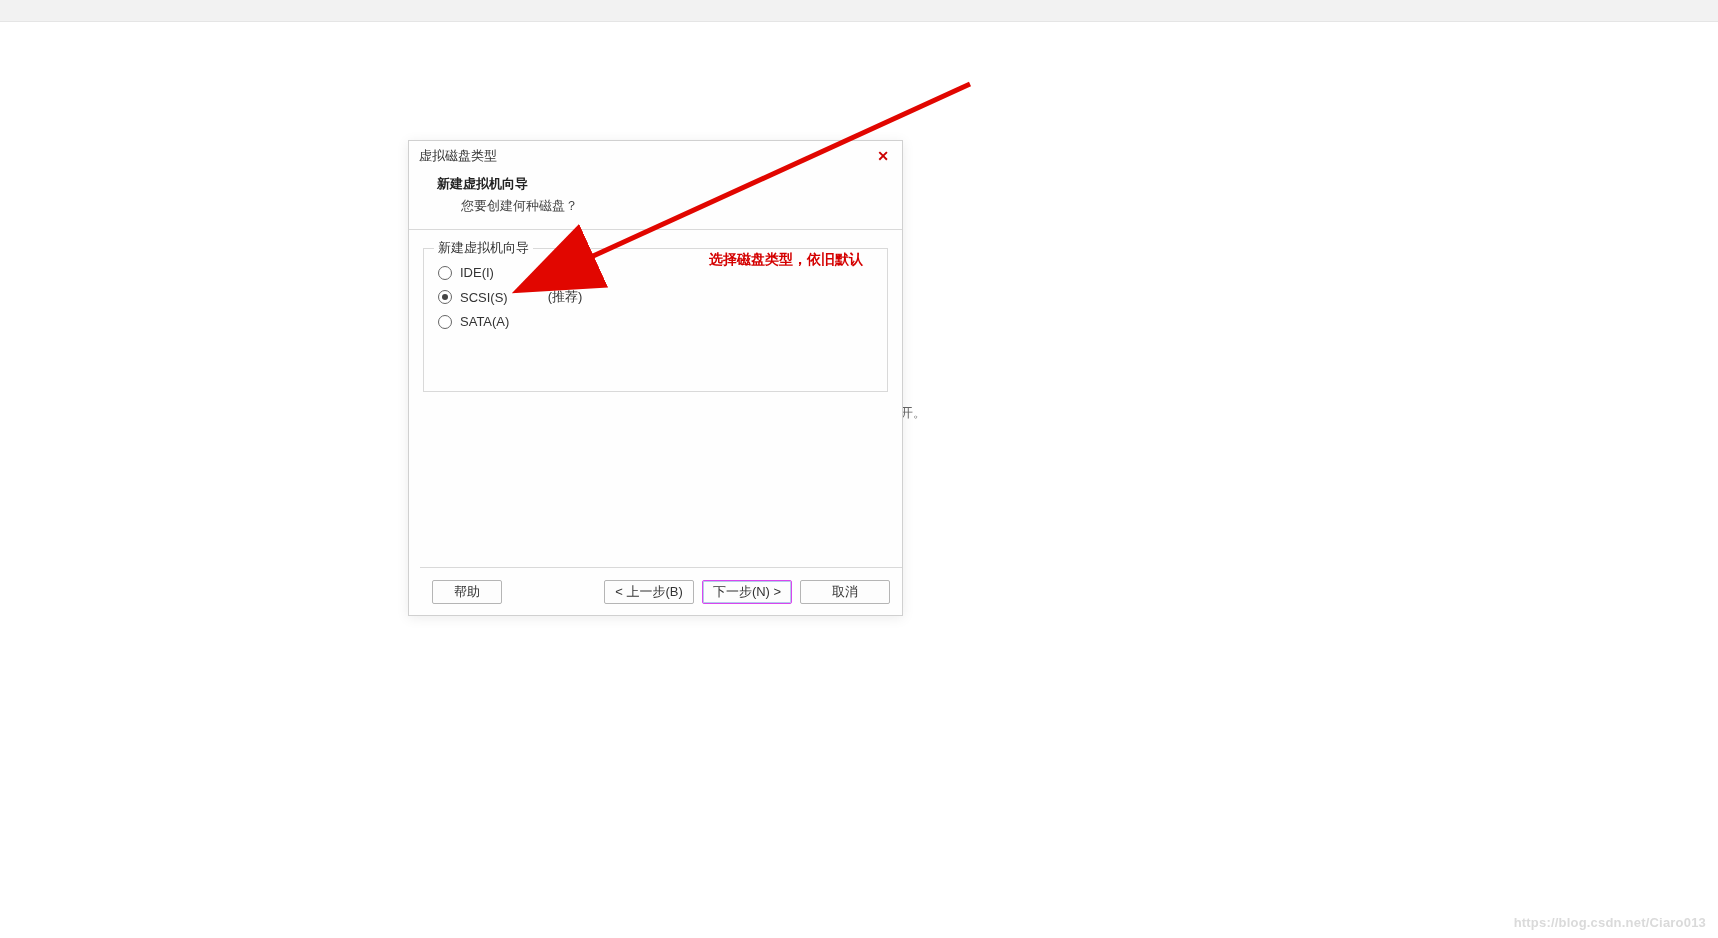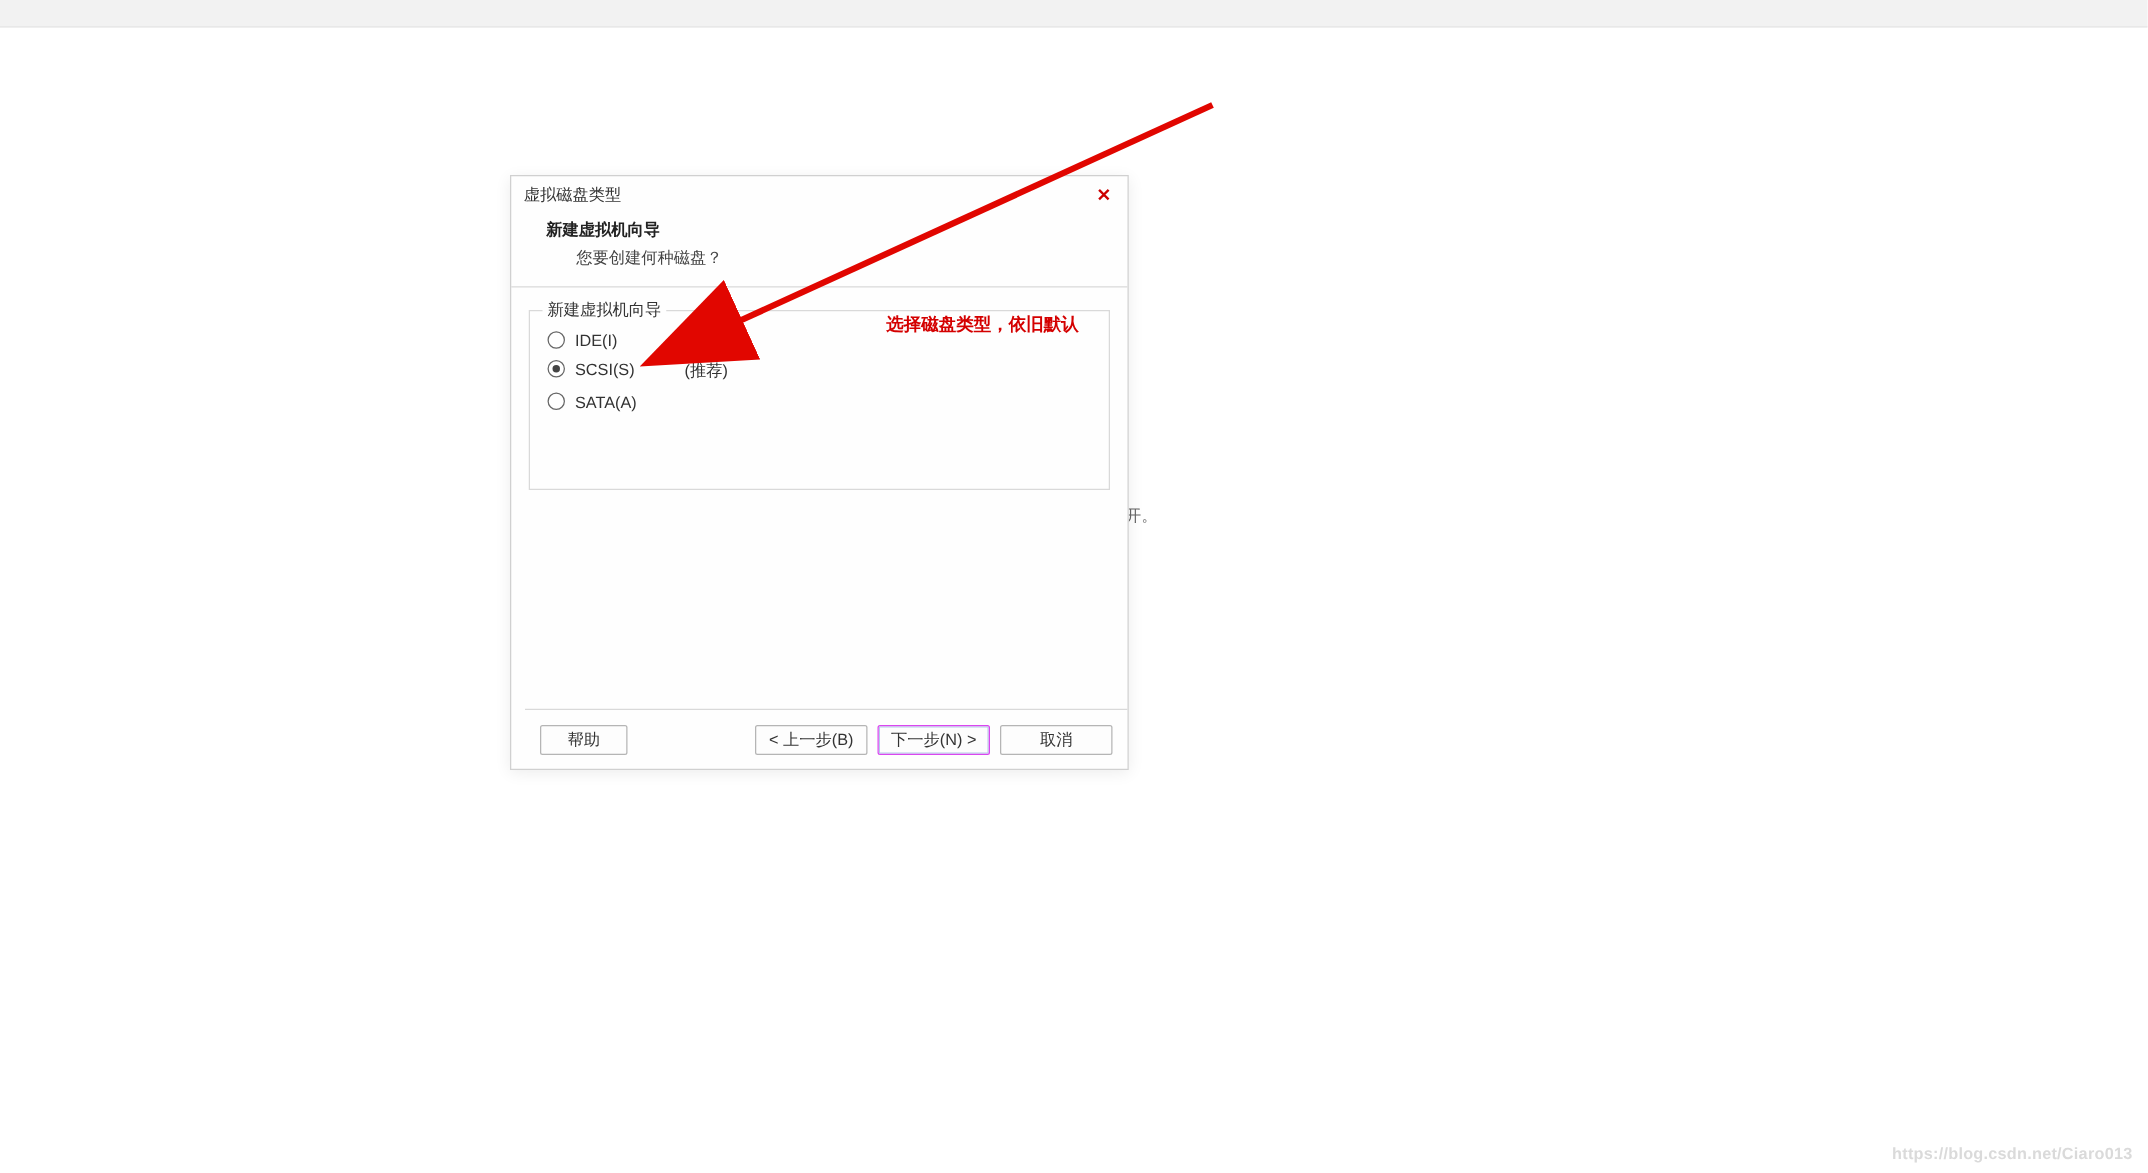--- a/index.html
+++ b/index.html
@@ -73,20 +73,21 @@
     position: absolute;
     top: -10px;
     left: 10px;
     background: #fefefe;
     padding: 0 4px;
     font-size: 13px;
     color: #333;
   }
   .radio-row {
     display: flex;
+    align-items: center;
     font-size: 13px;
     color: #333;
     margin-top: 4px;
     margin-bottom: 8px;
     gap: 8px;
   }
   .radio-circle {
     width: 14px; height: 14px;
     border: 1.2px solid #666;
     border-radius: 50%;

